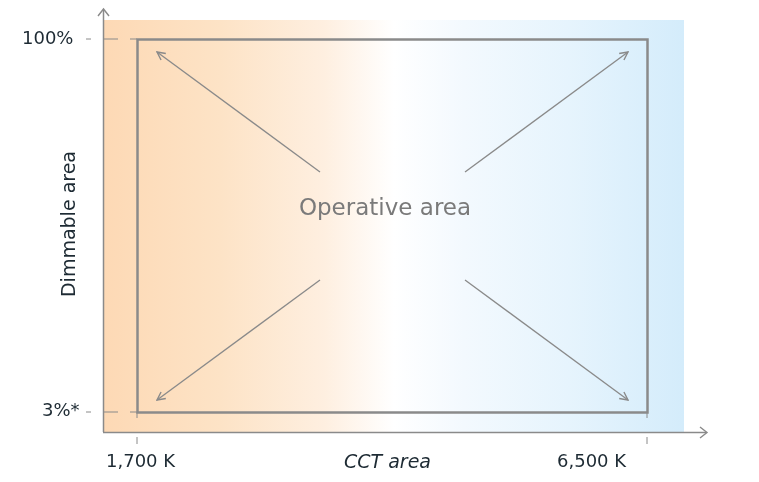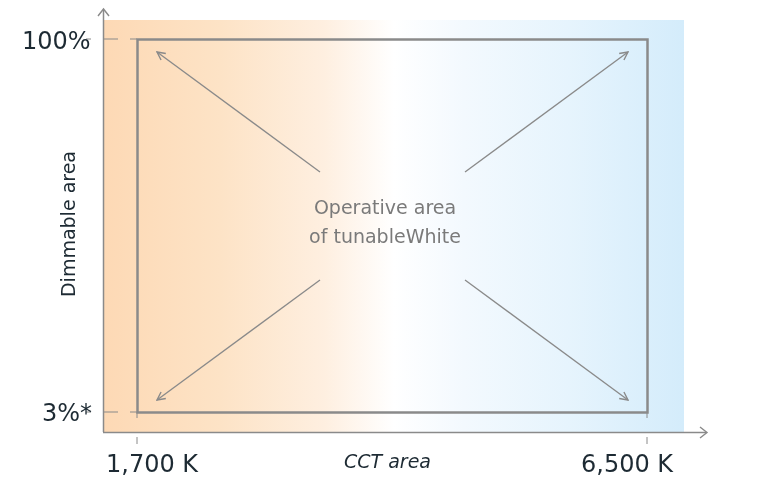--- a/index.html
+++ b/index.html
@@ -5,25 +5,25 @@
     html, body { margin: 0; padding: 0; background: #ffffff; }
     body { width: 759px; height: 482px; position: relative; overflow: hidden;
            font-family: "DejaVu Sans", sans-serif; }
     .bg-gradient {
       position: absolute; left: 104px; top: 20px; width: 580px; height: 412px;
       background: linear-gradient(to right,
         #fdd9b5 0%, #fde3c6 20%, #feefe0 38%, #ffffff 50%,
         #f3f9fe 62%, #e6f4fd 80%, #d4ecfb 100%);
     }
     svg.overlay { position: absolute; left: 0; top: 0; }
-    .tick-label { position: absolute; color: #1d2a33; font-size: 24px; white-space: nowrap; }
+    .tick-label { position: absolute; color: #1d2a33; font-size: 18px; white-space: nowrap; }
     .axis-title { position: absolute; color: #1d2a33; font-size: 19px; white-space: nowrap; }
     .y-title { left: 68px; top: 224px; transform: translate(-50%, -50%) rotate(-90deg); }
     .center-label { position: absolute; left: 385px; top: 193px; transform: translateX(-50%);
-                    text-align: center; color: #7a7a7a; font-size: 19px; line-height: 29px; }
+                    text-align: center; color: #7a7a7a; font-size: 23px; line-height: 29px; }
   </style>
 </head>
 <body>
 
 <div class="bg-gradient"></div>
 
 <svg class="overlay" width="759" height="482" viewBox="0 0 759 482">
   <defs>
     <marker id="arrowhead" markerWidth="10" markerHeight="10" refX="9" refY="5" orient="auto" markerUnits="userSpaceOnUse">
       <path d="M1,1 L9,5 L1,9" fill="none" stroke="#8a8a8a" stroke-width="1.4"></path>
@@ -58,20 +58,19 @@
   <line x1="320" y1="280" x2="157" y2="400" stroke="#8a8a8a" stroke-width="1.3" marker-end="url(#arrowhead)"></line>
   <line x1="465" y1="280" x2="628" y2="400" stroke="#8a8a8a" stroke-width="1.3" marker-end="url(#arrowhead)"></line>
 </svg>
 
 <div class="tick-label" style="left:22px; top:27px;">100%</div>
 <div class="tick-label" style="left:42px; top:399px;">3%*</div>
 
 <div class="axis-title y-title">Dimmable area</div>
 
 <div class="tick-label" style="left:106px; top:450px;">1,700 K</div>
-<div class="tick-label" style="left:581px; top:450px;">6,500 K</div>
+<div class="tick-label" style="left:557px; top:450px;">6,500 K</div>
 
 <div class="axis-title" style="left:344px; top:450px;font-style:italic;">CCT area</div>
 
 <div class="center-label">
   <div>Operative area</div>
-  <div>of tunableWhite</div>
 </div>
 
 </body></html>

